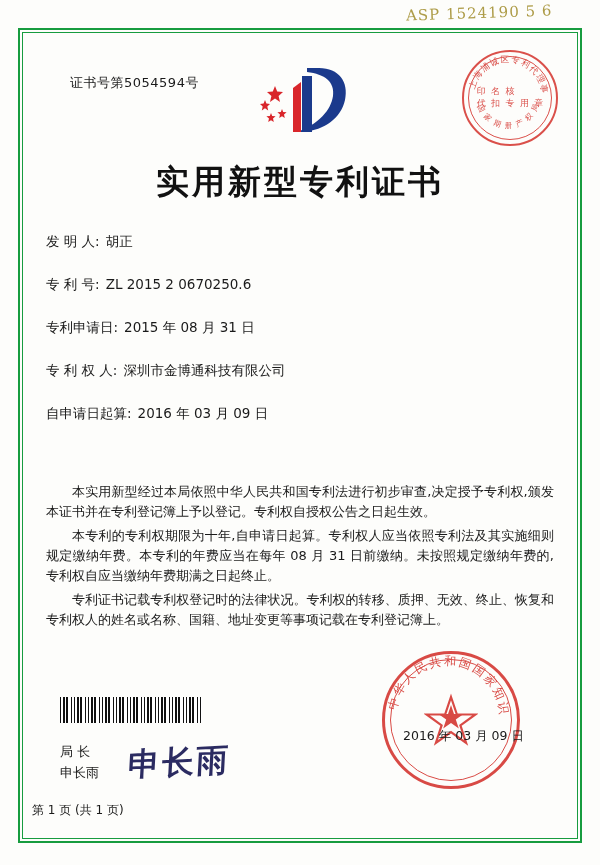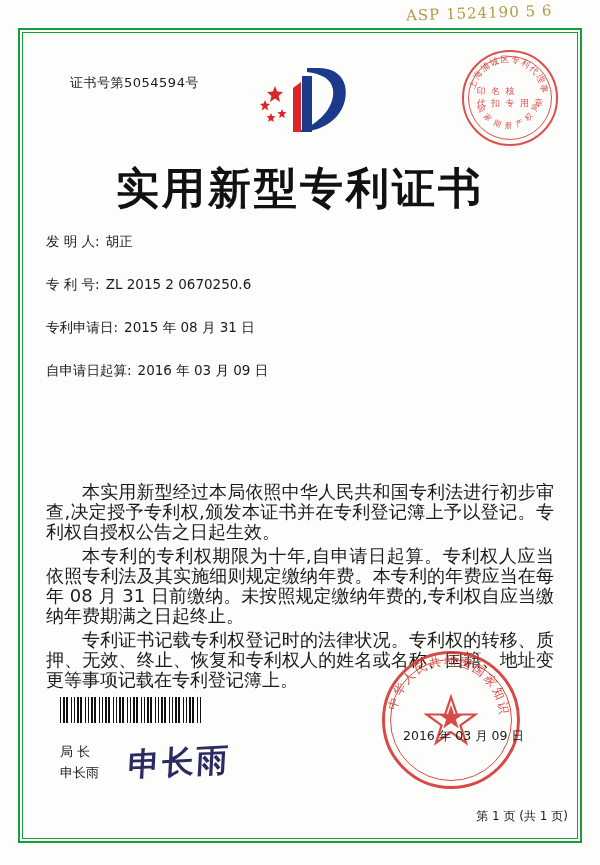--- a/index.html
+++ b/index.html
@@ -106,21 +106,21 @@
   }
   
   .title {
     position: absolute;
     left: 0;
     right: 0;
     top: 118px;
     text-align: center;
     font-family: "DejaVu Serif", "Liberation Serif", serif;
     font-weight: bold;
-    font-size: 43px;
+    font-size: 33px;
     letter-spacing: 3px;
     color: #111;
   }
   
   .fields {
     position: absolute;
     left: 14px;
     right: 14px;
     top: 190px;
   }
@@ -136,21 +136,21 @@
   .field-value {
     display: inline-block;
     margin-left: 6px;
   }
   
   .body-text {
     position: absolute;
     left: 14px;
     right: 14px;
     top: 440px;
-    font-size: 18px;
+    font-size: 13px;
     line-height: 20px;
     text-align: justify;
   }
   .body-text p {
     margin: 0 0 4px 0;
     text-indent: 2em;
   }
   
   .barcode {
     position: absolute;
@@ -214,22 +214,22 @@
     right: 44px;
     bottom: 86px;
     font-size: 12.5px;
     color: #1a1a1a;
   }
   
   .footer {
     position: absolute;
     left: 0;
     right: 0;
-    bottom: 6px;
-    text-align: right;
+    bottom: 12px;
+    text-align: left;
     font-size: 12px;
   }
 </style>
 </head>
 <body>
 
 <div class="page">
 
   <div class="top-code">ASP 1524190 5 6</div>
 
@@ -279,20 +279,23 @@
       <div class="field-row">
         <span class="field-label">发 明 人:</span><span class="field-value">胡正</span>
       </div>
       <div class="field-row">
         <span class="field-label">专 利 号:</span><span class="field-value">ZL 2015 2 0670250.6</span>
       </div>
       <div class="field-row">
         <span class="field-label">专利申请日:</span><span class="field-value">2015 年 08 月 31 日</span>
       </div>
       <div class="field-row">
+        <span class="field-label">专 利 权 人:</span><span class="field-value">深圳市金博通科技有限公司</span>
+      </div>
+      <div class="field-row">
         <span class="field-label">自申请日起算:</span><span class="field-value">2016 年 03 月 09 日</span>
       </div>
     </div>
 
     <div class="body-text">
       <p>本实用新型经过本局依照中华人民共和国专利法进行初步审查,决定授予专利权,颁发本证书并在专利登记簿上予以登记。专利权自授权公告之日起生效。</p>
       <p>本专利的专利权期限为十年,自申请日起算。专利权人应当依照专利法及其实施细则规定缴纳年费。本专利的年费应当在每年 08 月 31 日前缴纳。未按照规定缴纳年费的,专利权自应当缴纳年费期满之日起终止。</p>
       <p>专利证书记载专利权登记时的法律状况。专利权的转移、质押、无效、终止、恢复和专利权人的姓名或名称、国籍、地址变更等事项记载在专利登记簿上。</p>
     </div>
 

